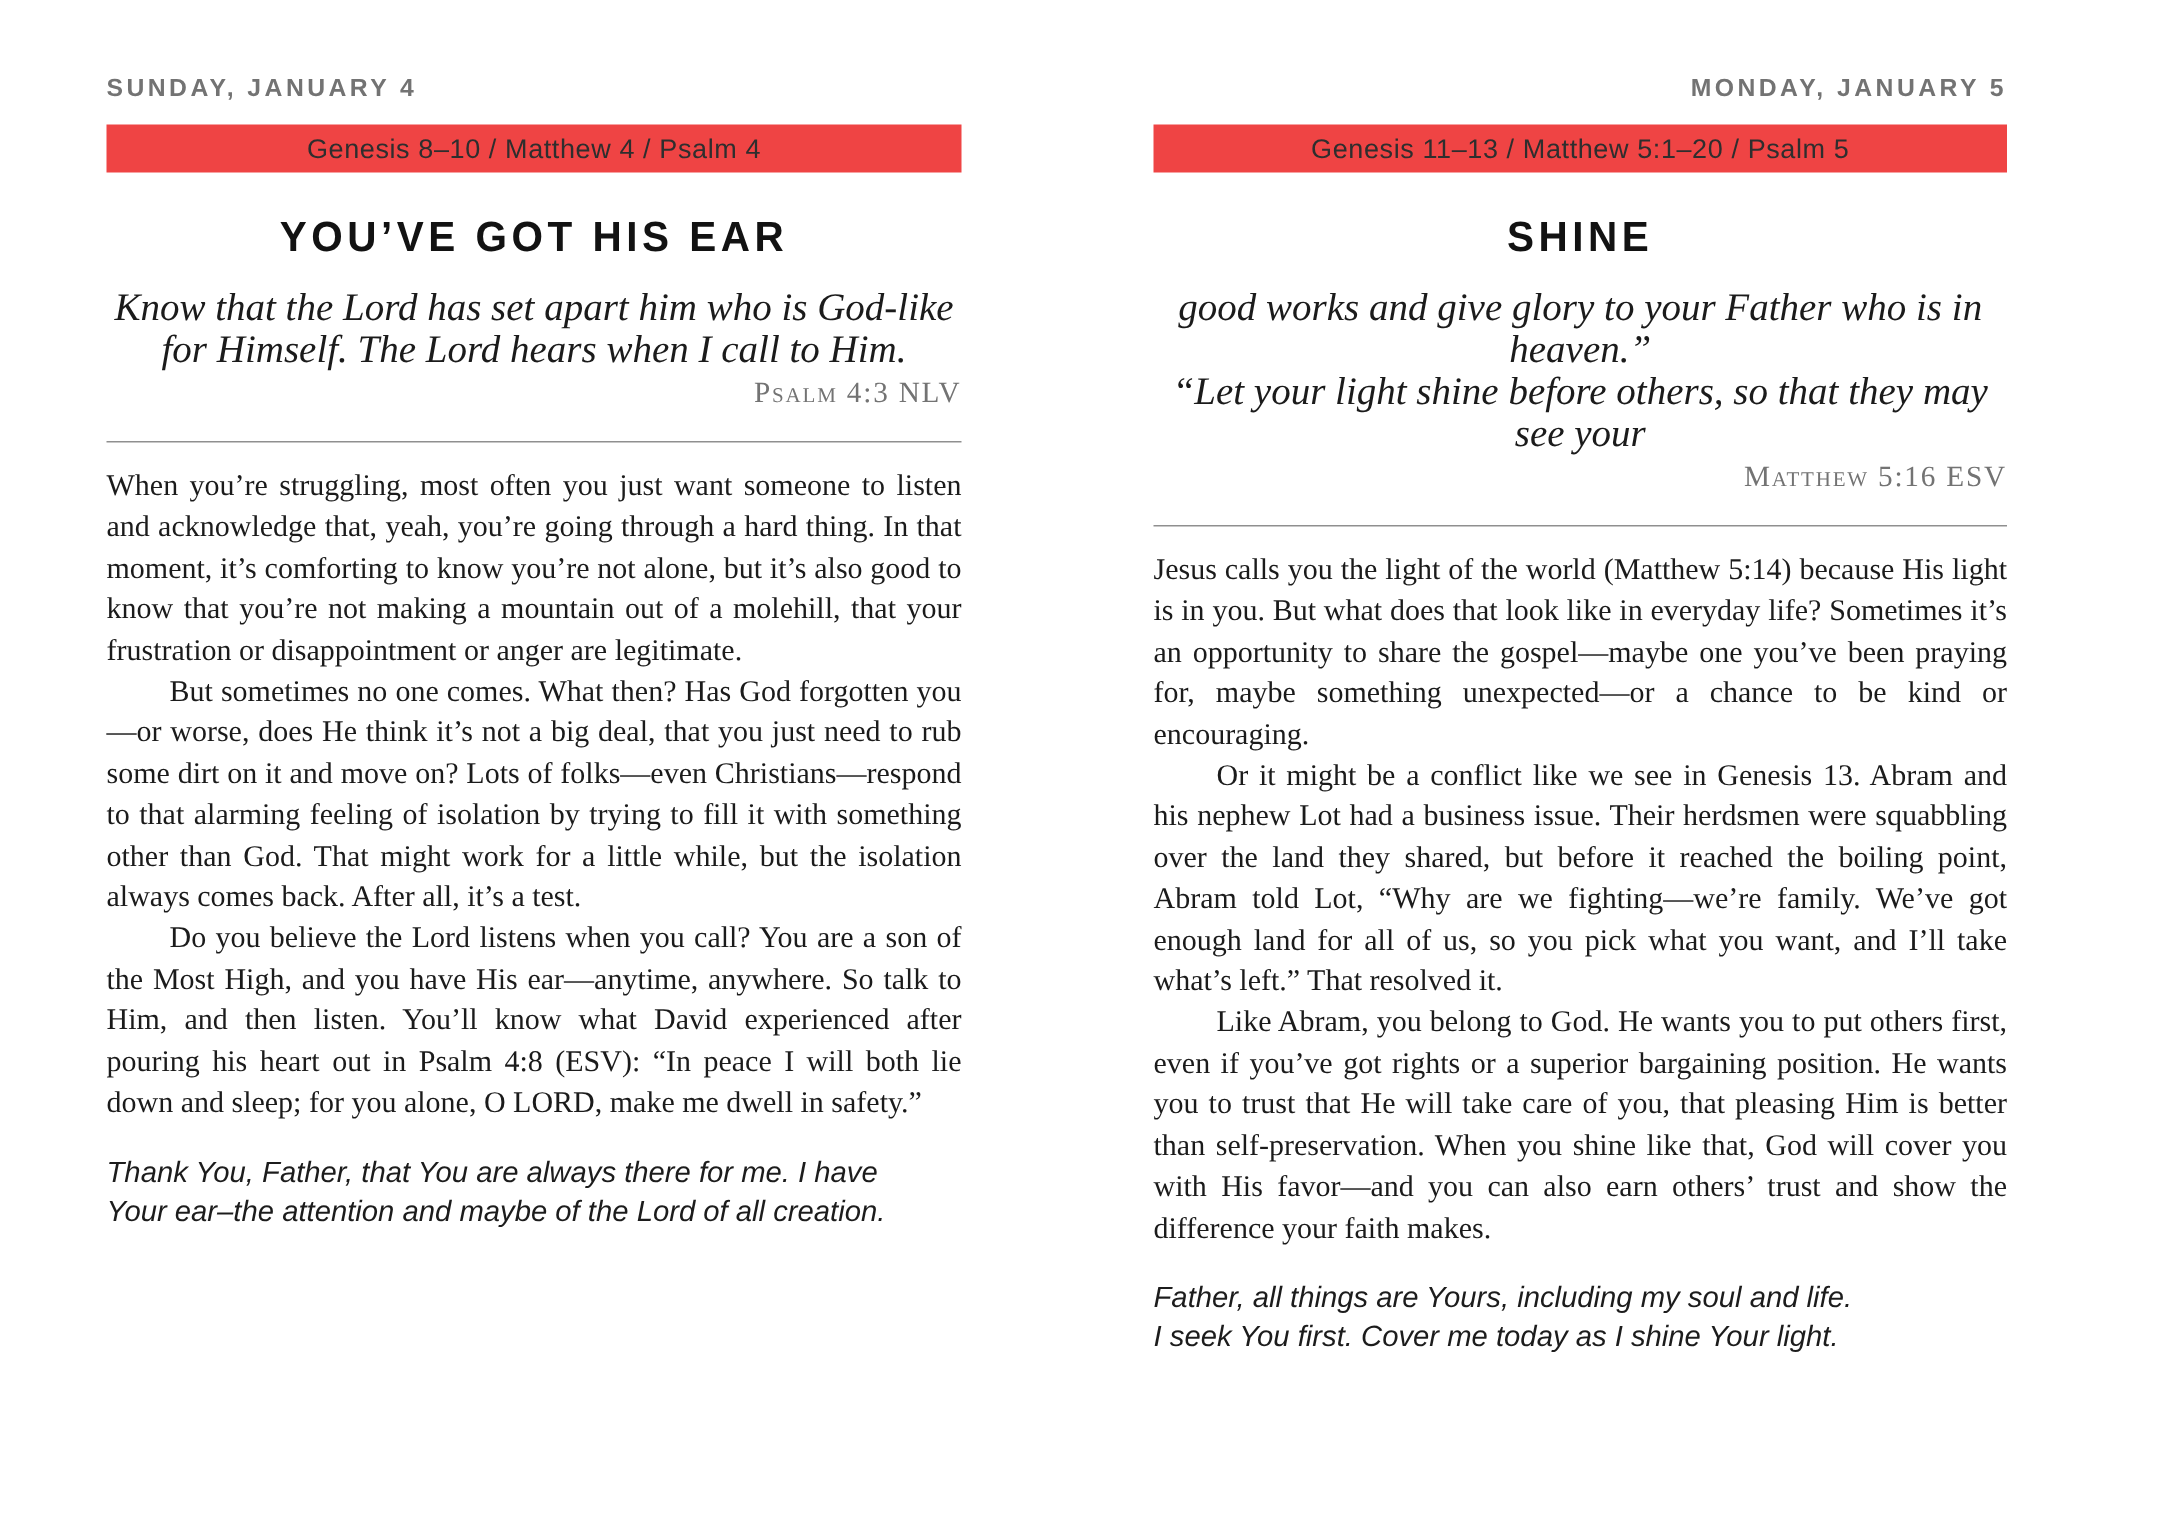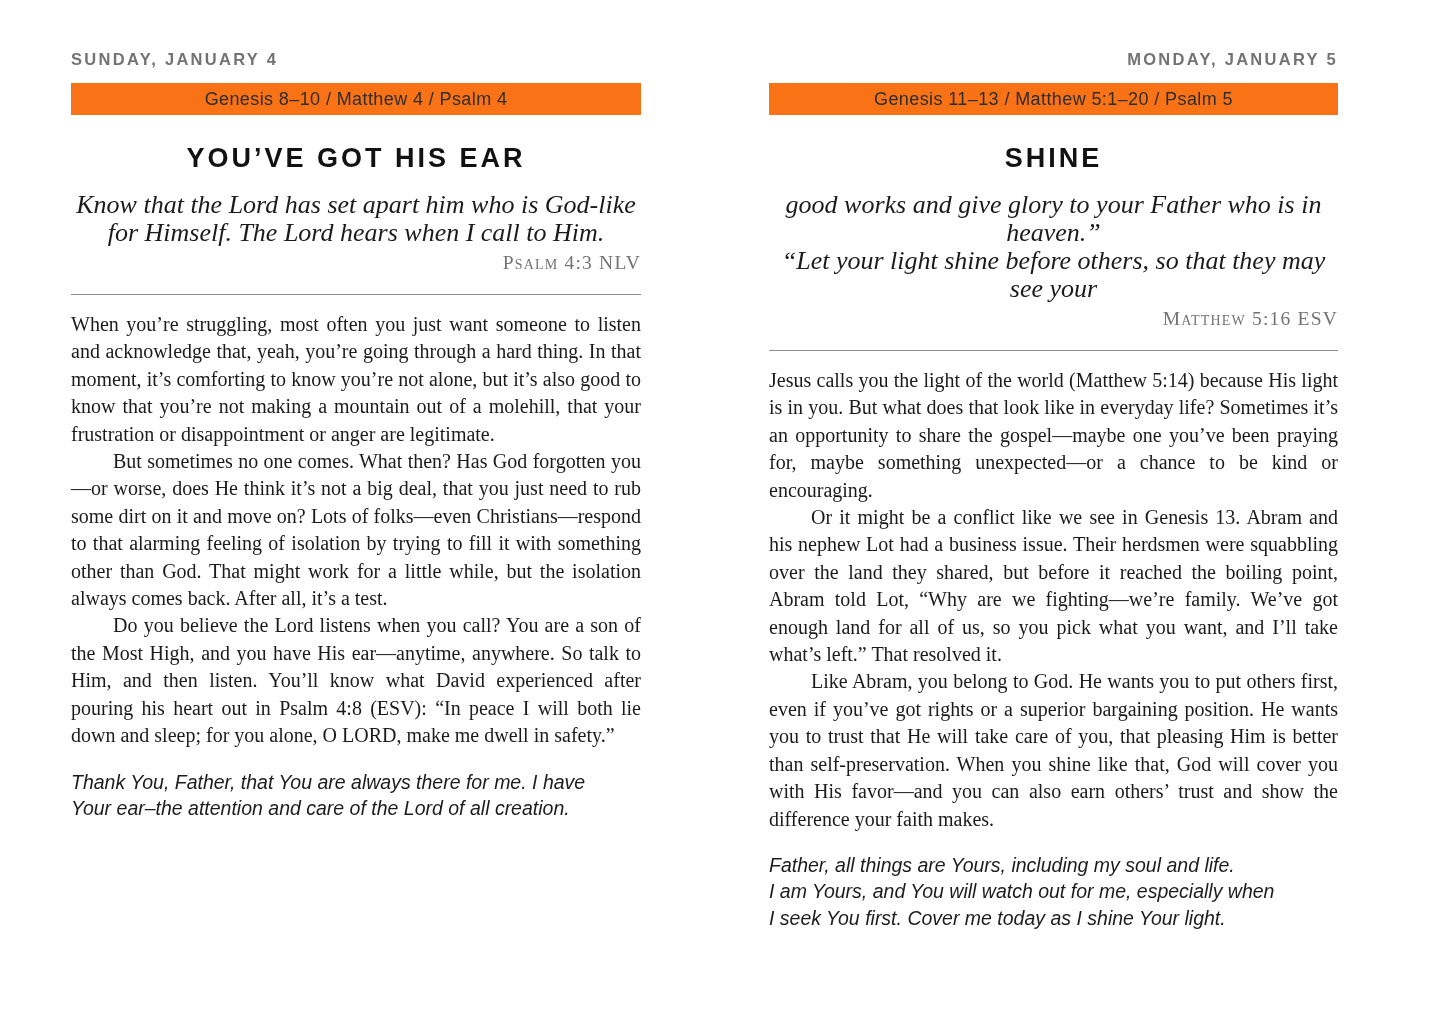--- a/index.html
+++ b/index.html
@@ -28,21 +28,21 @@
     font-size: 16.5px;
     font-weight: 700;
     letter-spacing: 2.3px;
     color: #737373;
     height: 20px;
   }
   .page-right .date-heading { text-align: right; }
 
   .readings-bar {
     margin-top: 13px;
-    background: #f97316;
+    background: #ef4444;
     height: 32px;
     display: flex;
     align-items: center;
     justify-content: center;
     font-family: "Liberation Sans", sans-serif;
     font-size: 18px;
     letter-spacing: 0.4px;
     color: #2e2e2e;
   }
 
@@ -117,21 +117,21 @@
   </div>
   <div class="scripture-reference">Psalm 4:3 NLV</div>
   <hr class="divider-rule">
   <div class="devotional-body">
     <p>When you’re struggling, most often you just want someone to listen and acknowledge that, yeah, you’re going through a hard thing. In that moment, it’s comforting to know you’re not alone, but it’s also good to know that you’re not making a mountain out of a molehill, that your frustration or disappointment or anger are legitimate.</p>
     <p class="indent">But sometimes no one comes. What then? Has God forgotten you—or worse, does He think it’s not a big deal, that you just need to rub some dirt on it and move on? Lots of folks—even Christians—respond to that alarming feeling of isolation by trying to fill it with something other than God. That might work for a little while, but the isolation always comes back. After all, it’s a test.</p>
     <p class="indent">Do you believe the Lord listens when you call? You are a son of the Most High, and you have His ear—anytime, anywhere. So talk to Him, and then listen. You’ll know what David experienced after pouring his heart out in Psalm 4:8 (ESV): “In peace I will both lie down and sleep; for you alone, O LORD, make me dwell in safety.”</p>
   </div>
   <div class="closing-prayer">
     <div>Thank You, Father, that You are always there for me. I have</div>
-    <div>Your ear–the attention and care of the Lord of all creation.</div>
+    <div>Your ear–the attention and maybe of the Lord of all creation.</div>
   </div>
 </div>
 
 <div class="page page-right">
   <div class="date-heading">MONDAY, JANUARY 5</div>
   <div class="readings-bar">
     <span>Genesis 11–13 / Matthew 5:1–20 / Psalm 5</span>
   </div>
   <div class="devotional-title">SHINE</div>
   <div class="scripture-quote">
@@ -140,16 +140,15 @@
   </div>
   <div class="scripture-reference">Matthew 5:16 ESV</div>
   <hr class="divider-rule">
   <div class="devotional-body">
     <p>Jesus calls you the light of the world (Matthew 5:14) because His light is in you. But what does that look like in everyday life? Sometimes it’s an opportunity to share the gospel—maybe one you’ve been praying for, maybe something unexpected—or a chance to be kind or encouraging.</p>
     <p class="indent">Or it might be a conflict like we see in Genesis 13. Abram and his nephew Lot had a business issue. Their herdsmen were squabbling over the land they shared, but before it reached the boiling point, Abram told Lot, “Why are we fighting—we’re family. We’ve got enough land for all of us, so you pick what you want, and I’ll take what’s left.” That resolved it.</p>
     <p class="indent">Like Abram, you belong to God. He wants you to put others first, even if you’ve got rights or a superior bargaining position. He wants you to trust that He will take care of you, that pleasing Him is better than self-preservation. When you shine like that, God will cover you with His favor—and you can also earn others’ trust and show the difference your faith makes.</p>
   </div>
   <div class="closing-prayer">
     <div>Father, all things are Yours, including my soul and life.</div>
-    <div>I am Yours, and You will watch out for me, especially when</div>
     <div>I seek You first. Cover me today as I shine Your light.</div>
   </div>
 </div>
 
 </body></html>

